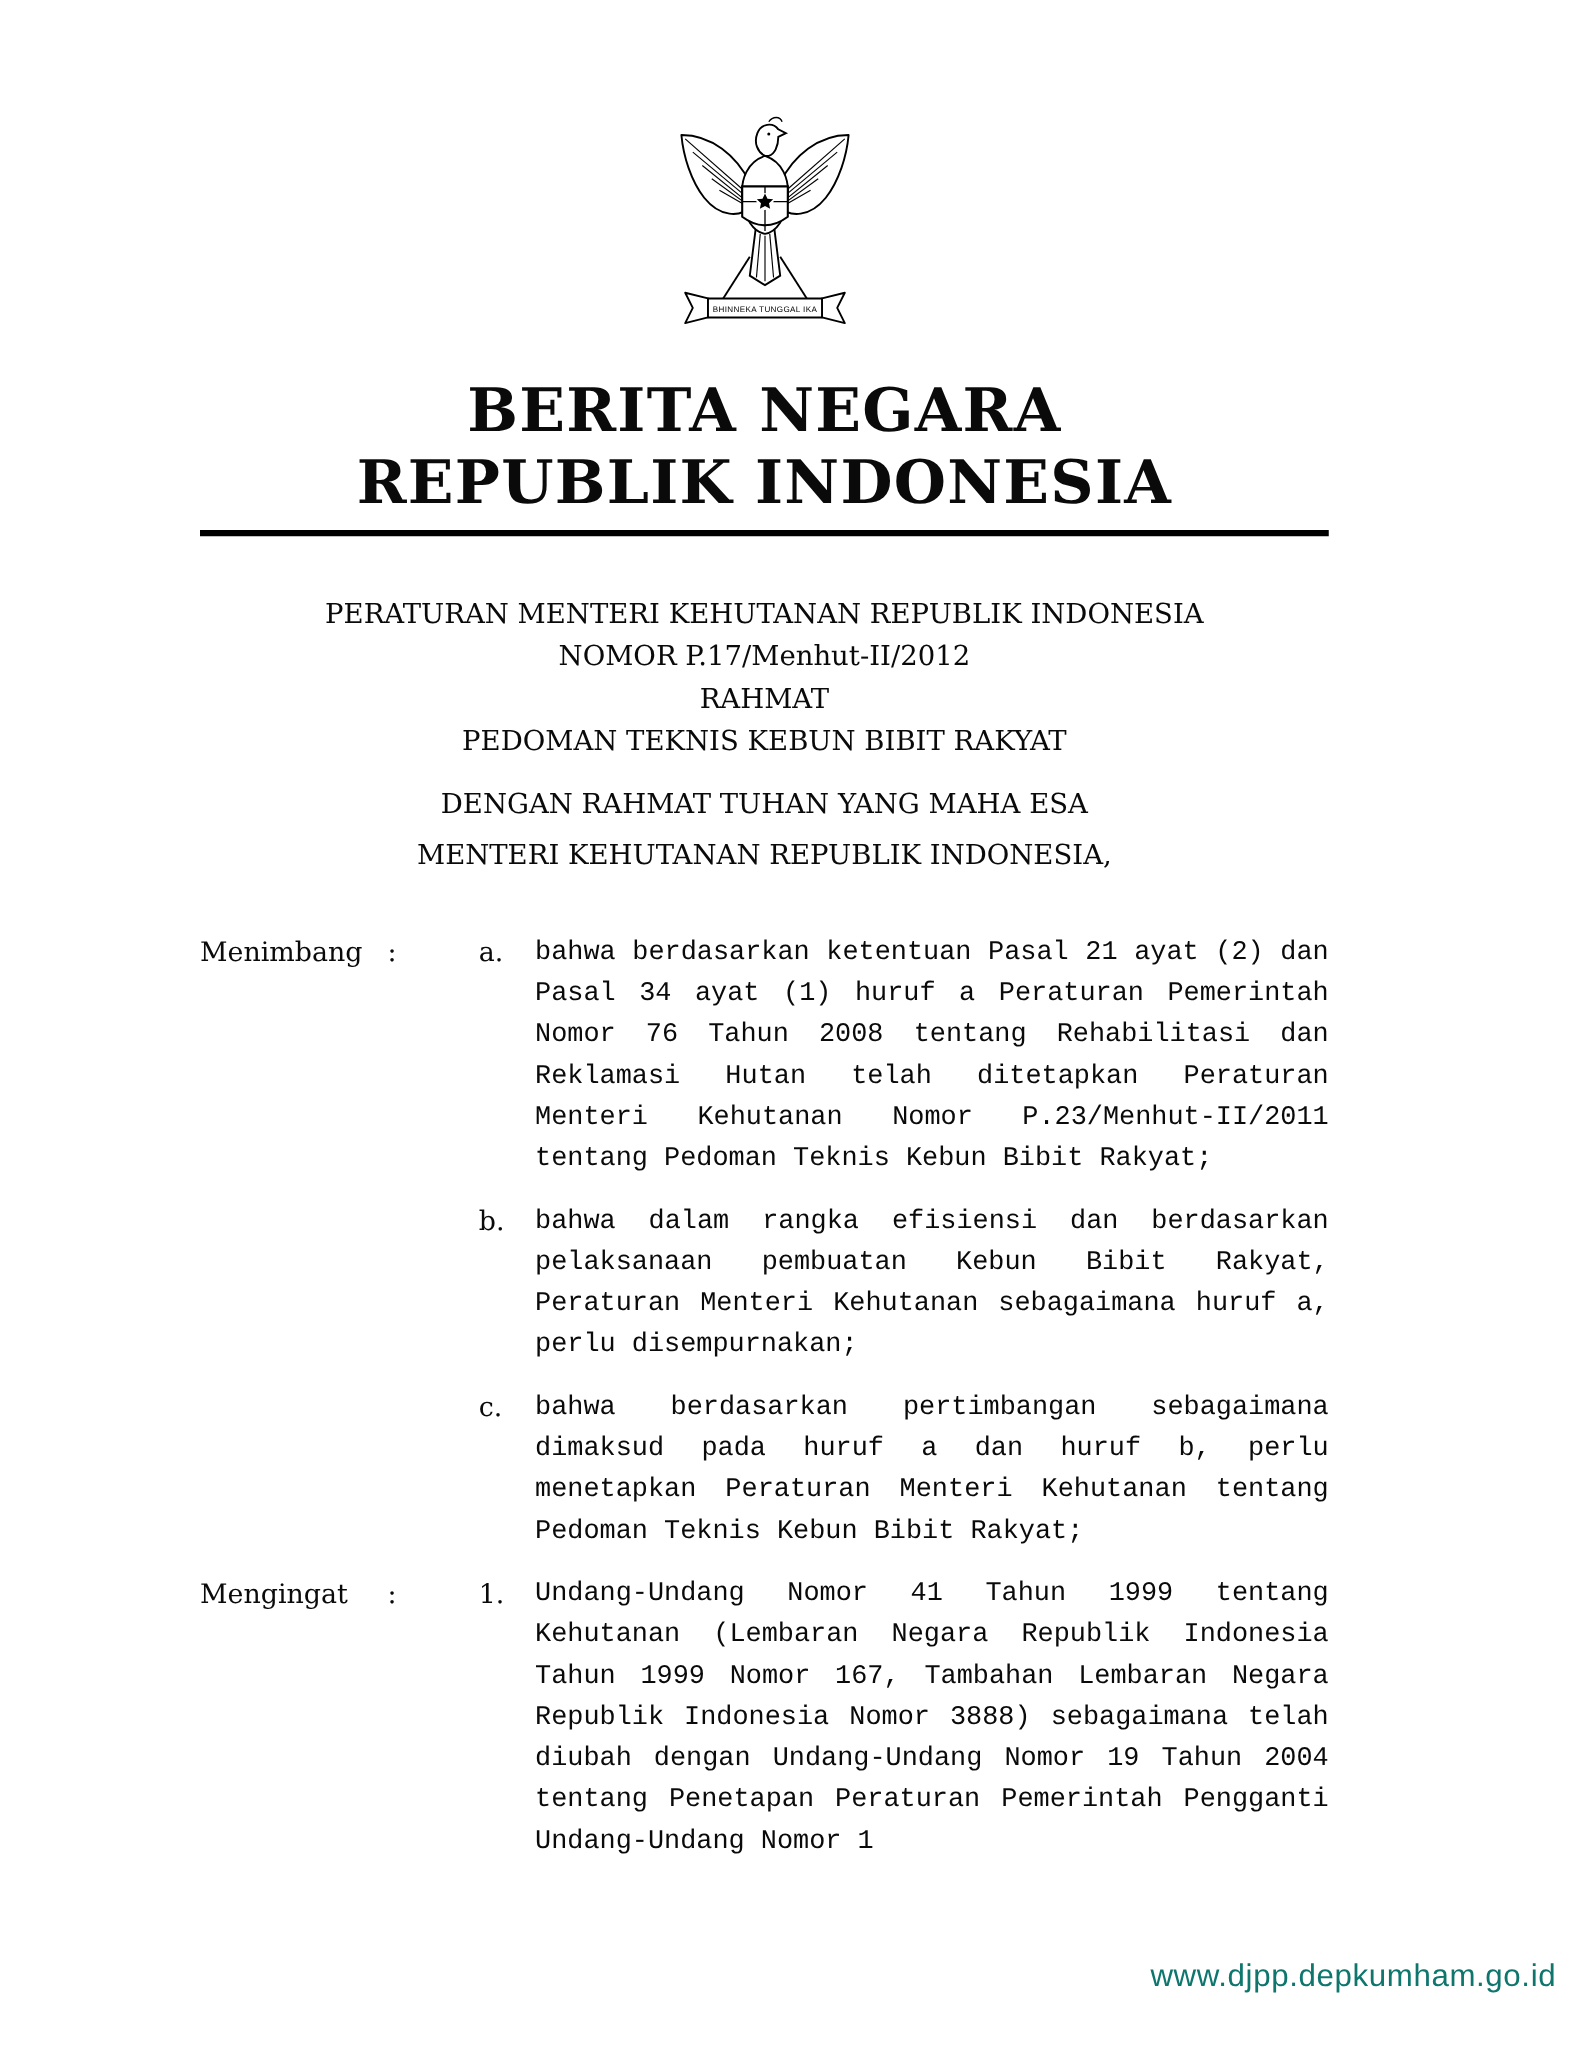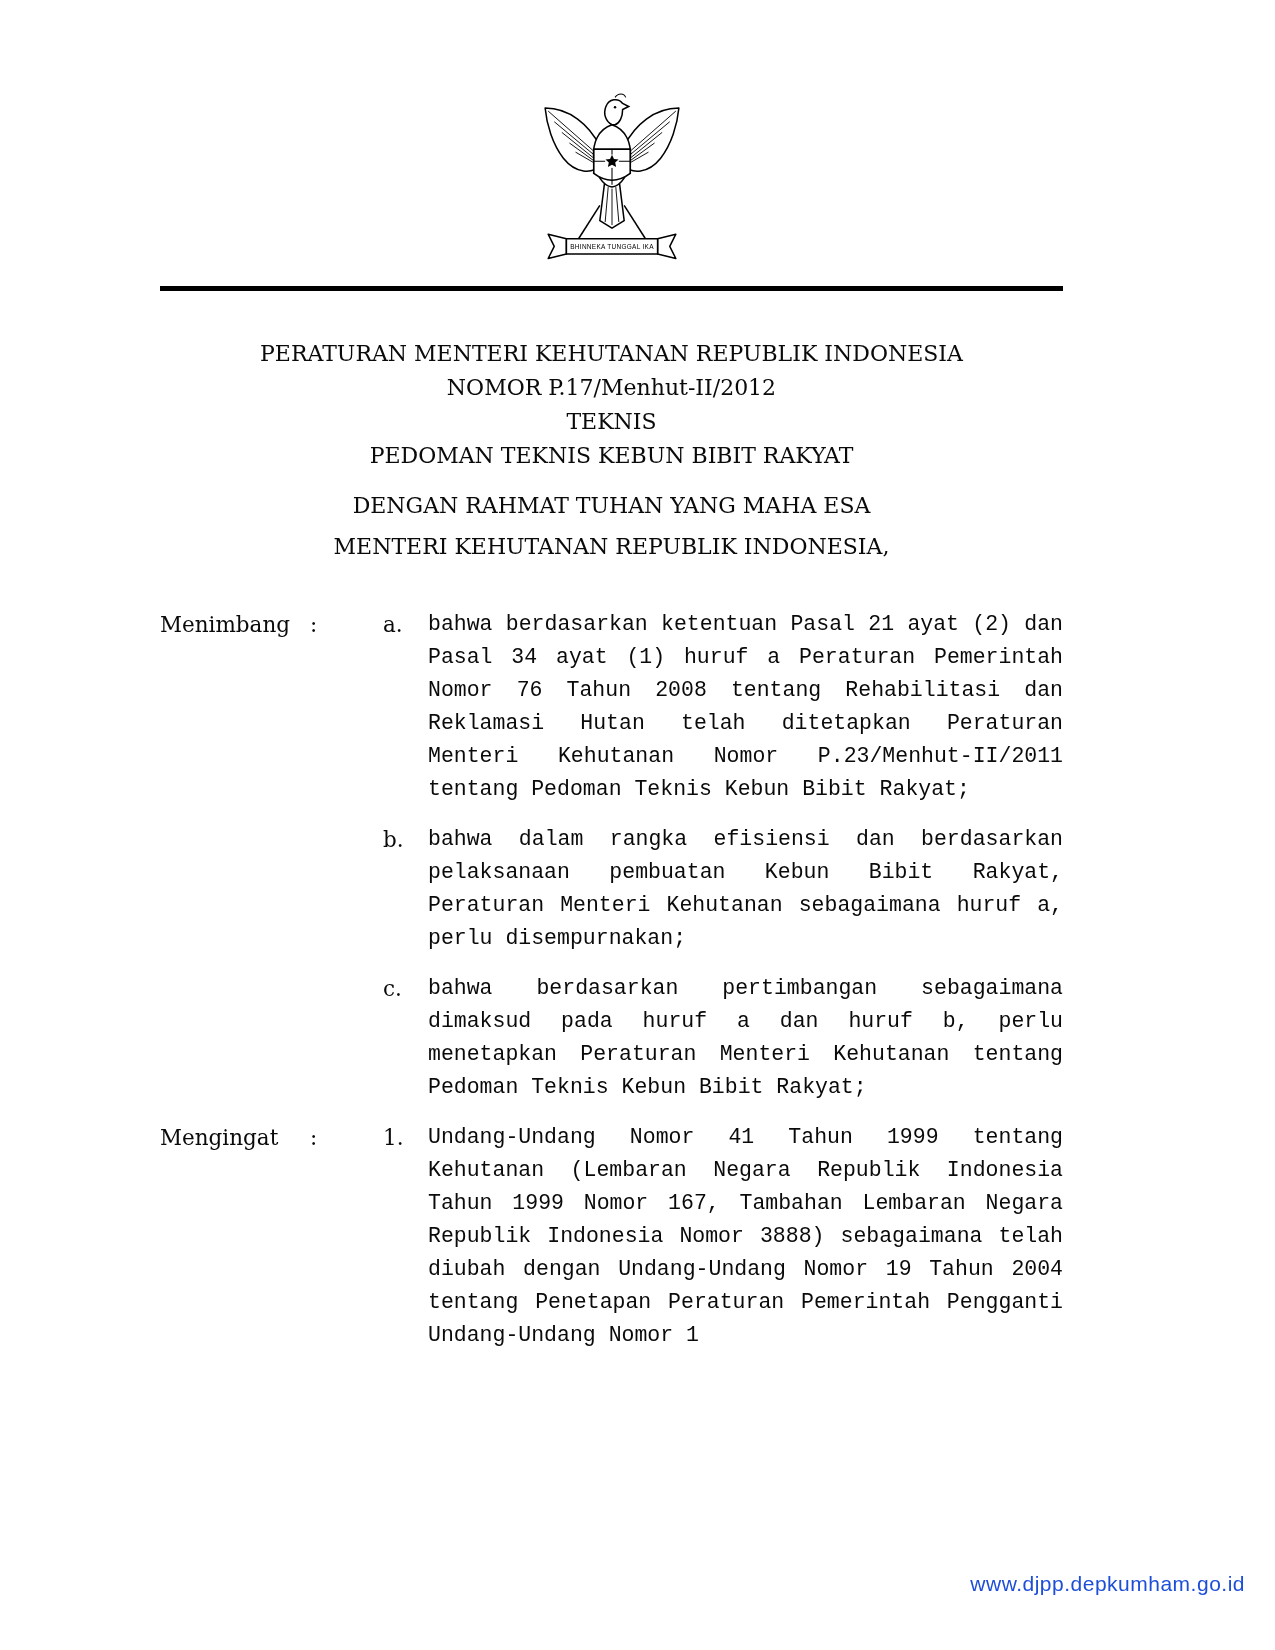--- a/index.html
+++ b/index.html
@@ -58,22 +58,22 @@
     font-size: 21.5px;
     line-height: 33px;
     margin-bottom: 17px;
   }
   .preamble-row .item-text { text-align: justify; font-family: Liberation Mono, monospace; }
   .footer-watermark {
     position: absolute;
     right: 30px;
     bottom: 54px;
     font-family: "Liberation Sans", sans-serif;
-    font-size: 21px;
-    color: #1d4ed8;
+    font-size: 25px;
+    color: #0f766e;
     letter-spacing: 0.5px;
     margin-top: 17px;
   }
 </style>
 </head>
 <body>
 
 <div class="page">
 
   <div class="emblem-wrap">
@@ -123,28 +123,32 @@
 
       <g fill="#ffffff" stroke="#000000" stroke-width="2" stroke-linejoin="round">
         <path d="M40 202 L16 196 L24 212 L16 228 L40 222 Z"></path>
         <path d="M160 202 L184 196 L176 212 L184 228 L160 222 Z"></path>
         <path d="M40 202 L160 202 L160 222 L40 222 Z"></path>
       </g>
       <text x="100" y="216" text-anchor="middle" style="font-family:'Liberation Sans',sans-serif;font-size:8.5px;letter-spacing:0.4px;fill:#000;">BHINNEKA TUNGGAL IKA</text>
     </svg>
   </div>
 
+  <div class="gazette-title">
+    <div>BERITA NEGARA</div>
+    <div>REPUBLIK INDONESIA</div>
+  </div>
 
   <div class="rule"></div>
 
 
   <div class="heading-block">
     <div>PERATURAN MENTERI KEHUTANAN REPUBLIK INDONESIA</div>
     <div>NOMOR P.17/Menhut-II/2012</div>
-    <div>TEKNIS</div>
+    <div>RAHMAT</div>
     <div>PEDOMAN TEKNIS KEBUN BIBIT RAKYAT</div>
   </div>
 
   <div class="invocation">
     <div>DENGAN RAHMAT TUHAN YANG MAHA ESA</div>
     <div class="line2">MENTERI KEHUTANAN REPUBLIK INDONESIA,</div>
   </div>
 
   <div class="preamble-section">
     <div class="preamble-row">

